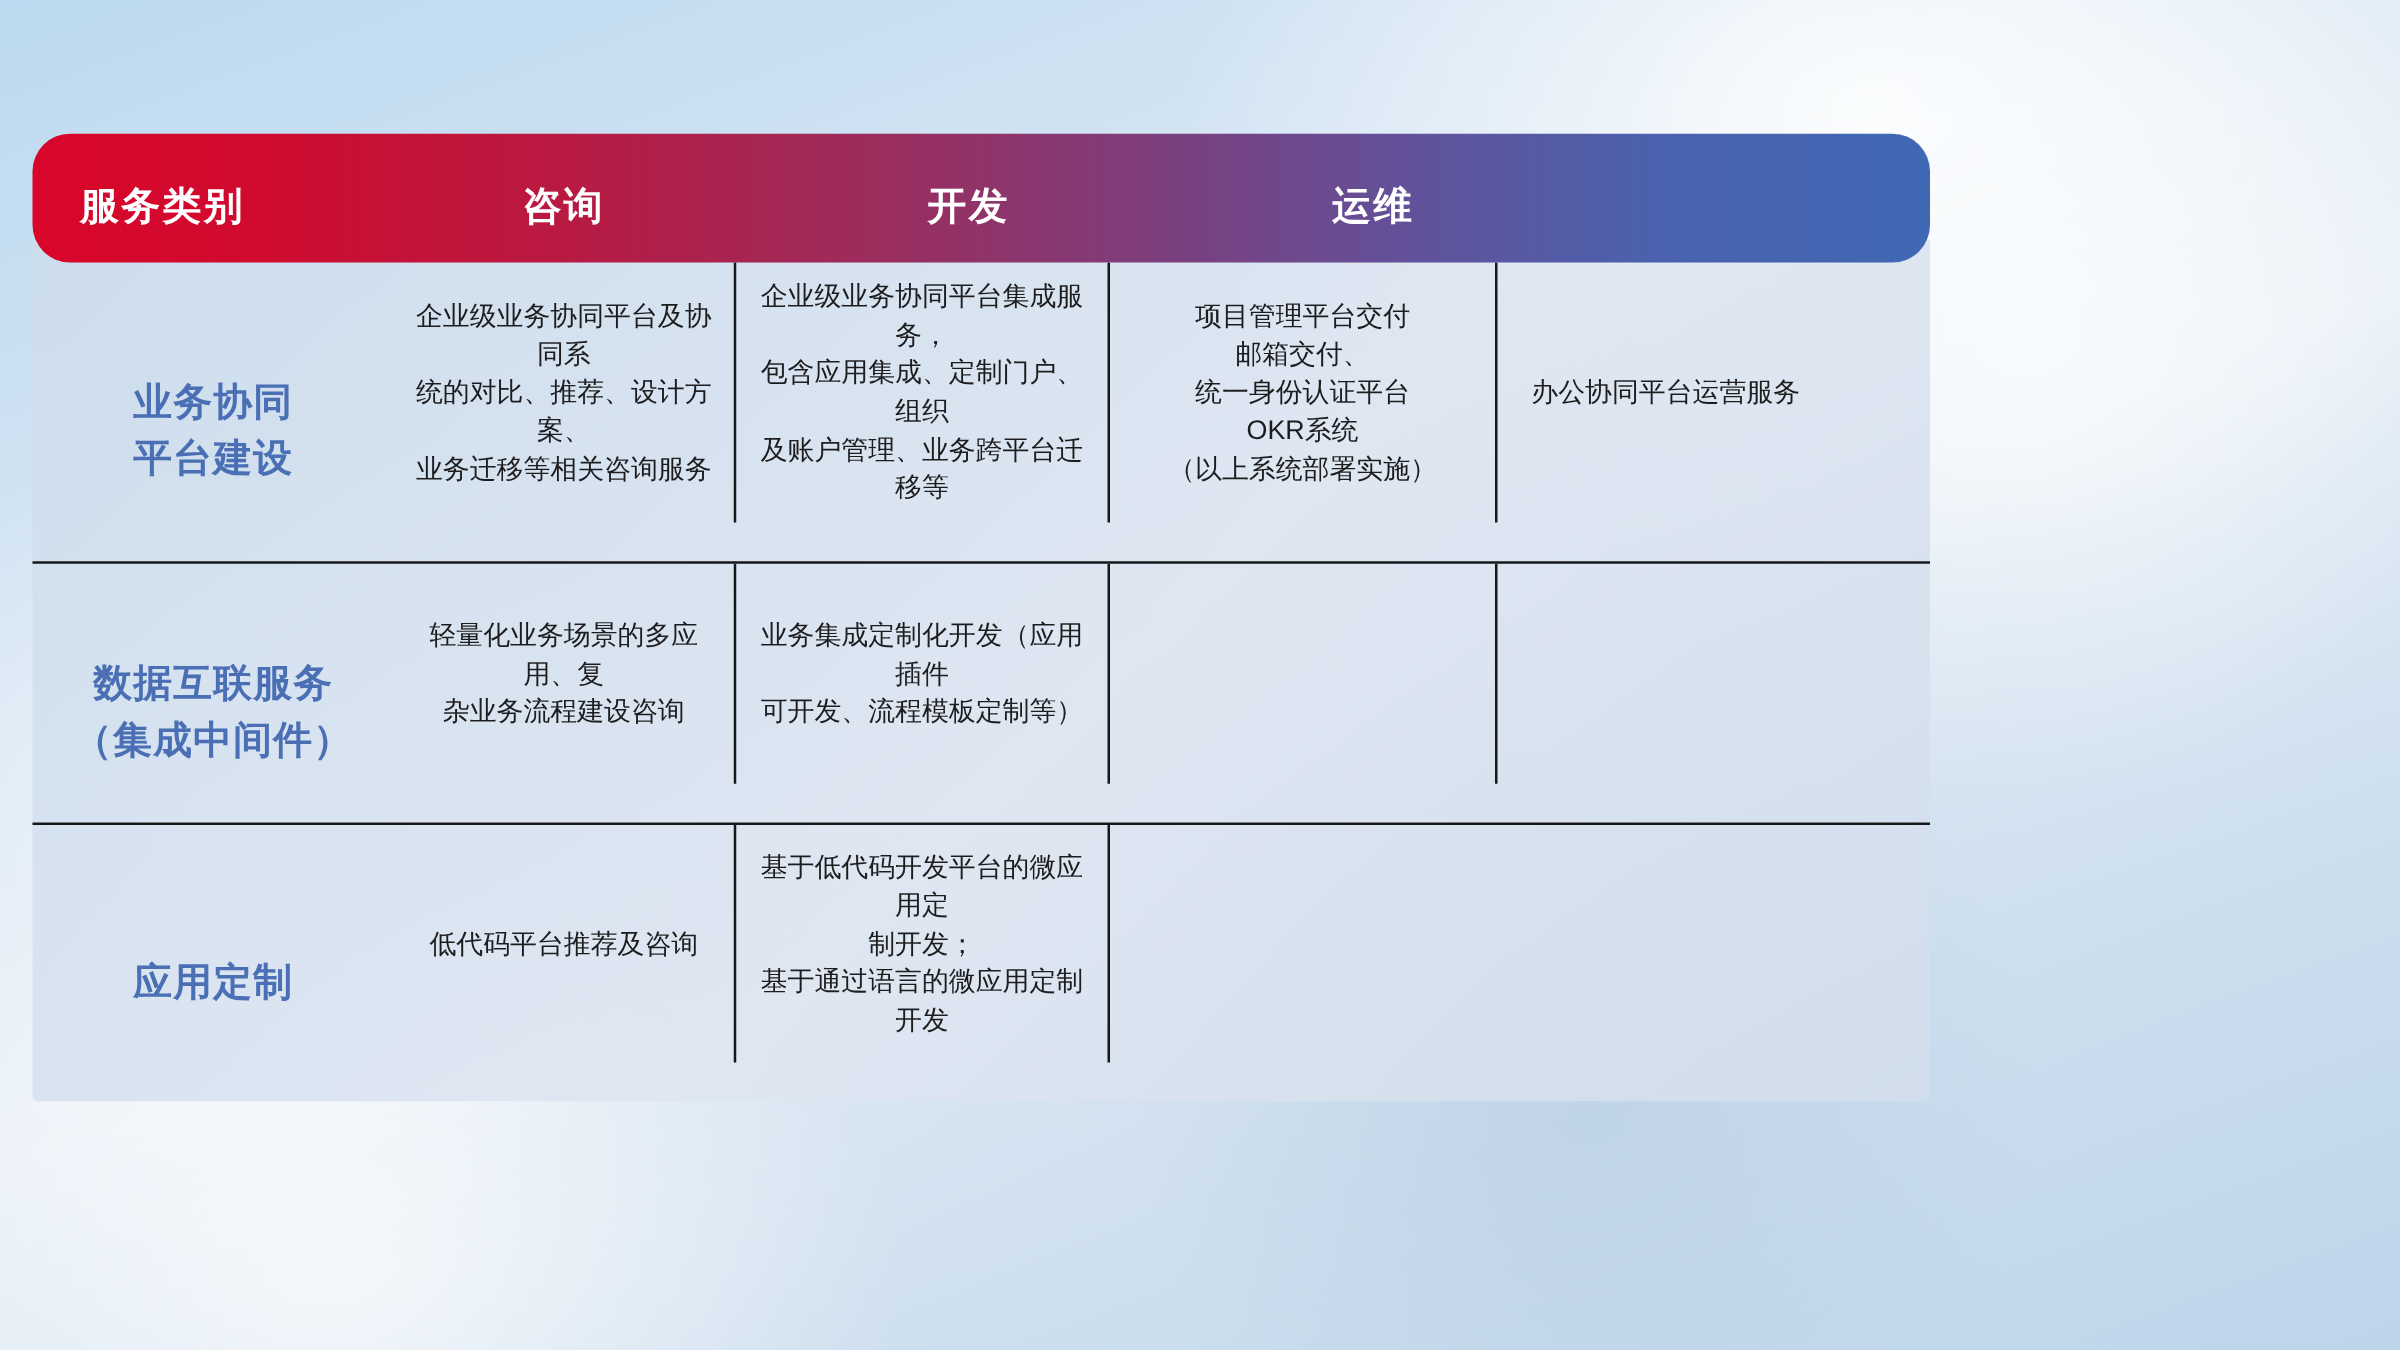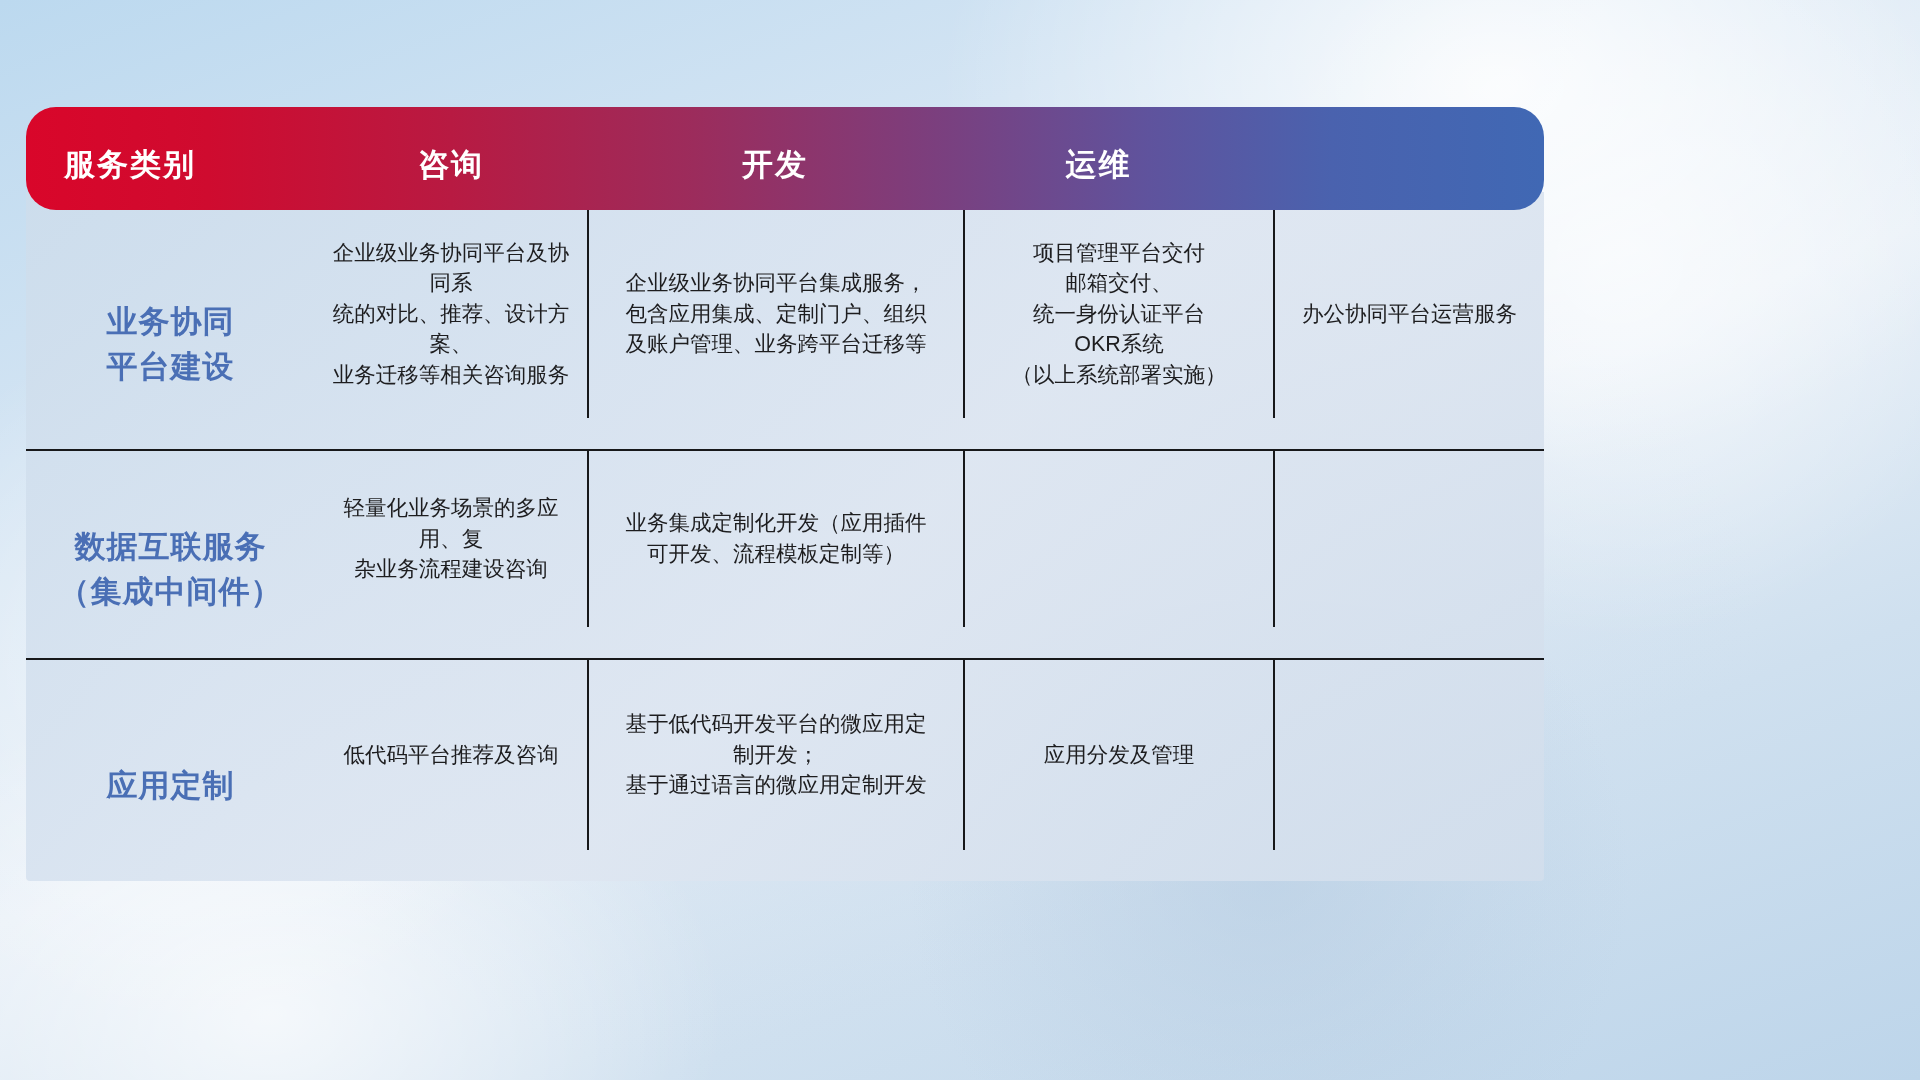--- a/index.html
+++ b/index.html
@@ -115,21 +115,21 @@
     justify-content: center;
     text-align: center;
     padding: 2px 12px;
     font-size: 21.5px;
     line-height: 1.42;
     color: #1d1d1f;
     white-space: pre-line;
   }
   .cell.c0 { width: 289px; }
   .cell.c1 { width: 272px; }
-  .cell.c2 { width: 376px; border-left: 2.5px solid #17181a; }
+  .cell.c2 { width: 299px; border-left: 2.5px solid #17181a; }
   .cell.c3 { width: 310px; border-left: 2.5px solid #17181a; }
   .cell.c4 { width: 271px; border-left: 2.5px solid #17181a; }
 
   .cell.label {
     color: #4a6fb5;
     font-weight: bold;
     font-size: 31px;
     line-height: 1.45;
     letter-spacing: 1px;
     margin-top: 31px;
@@ -186,18 +186,17 @@
       <div class="cell c3"></div>
       <div class="cell c4"></div>
     </div>
 
     <div class="row r2">
       <div class="cell c0 label">应用定制</div>
       <div class="cell c1">低代码平台推荐及咨询</div>
       <div class="cell c2">基于低代码开发平台的微应用定
 制开发；
 基于通过语言的微应用定制开发</div>
-      <div class="cell c3">应用分发及管理</div>
       <div class="cell c4"></div>
     </div>
 
   </div>
 </div>
 
 </body></html>

